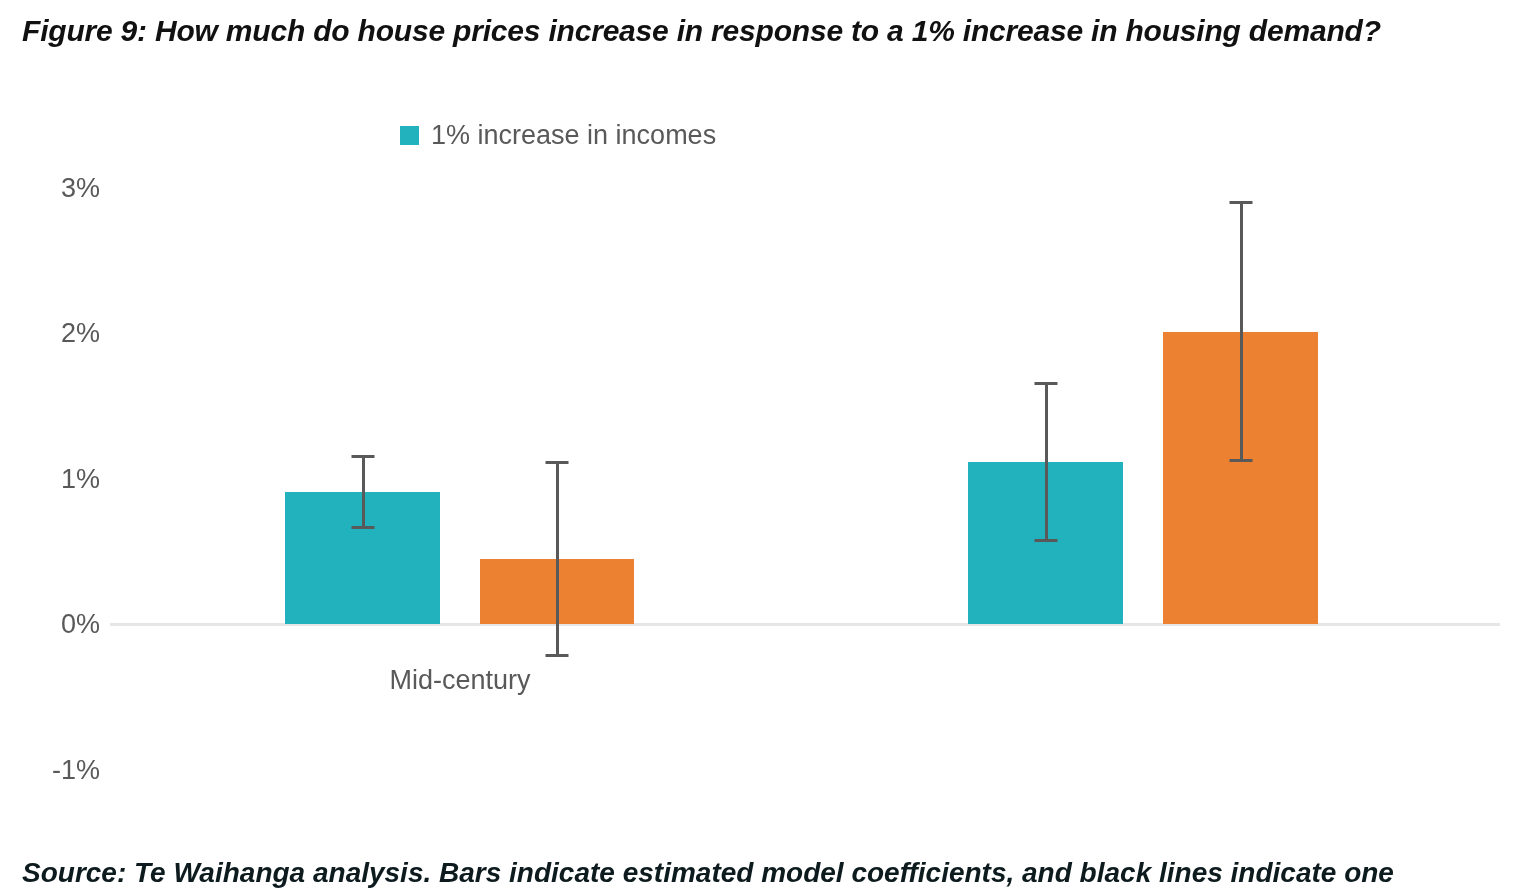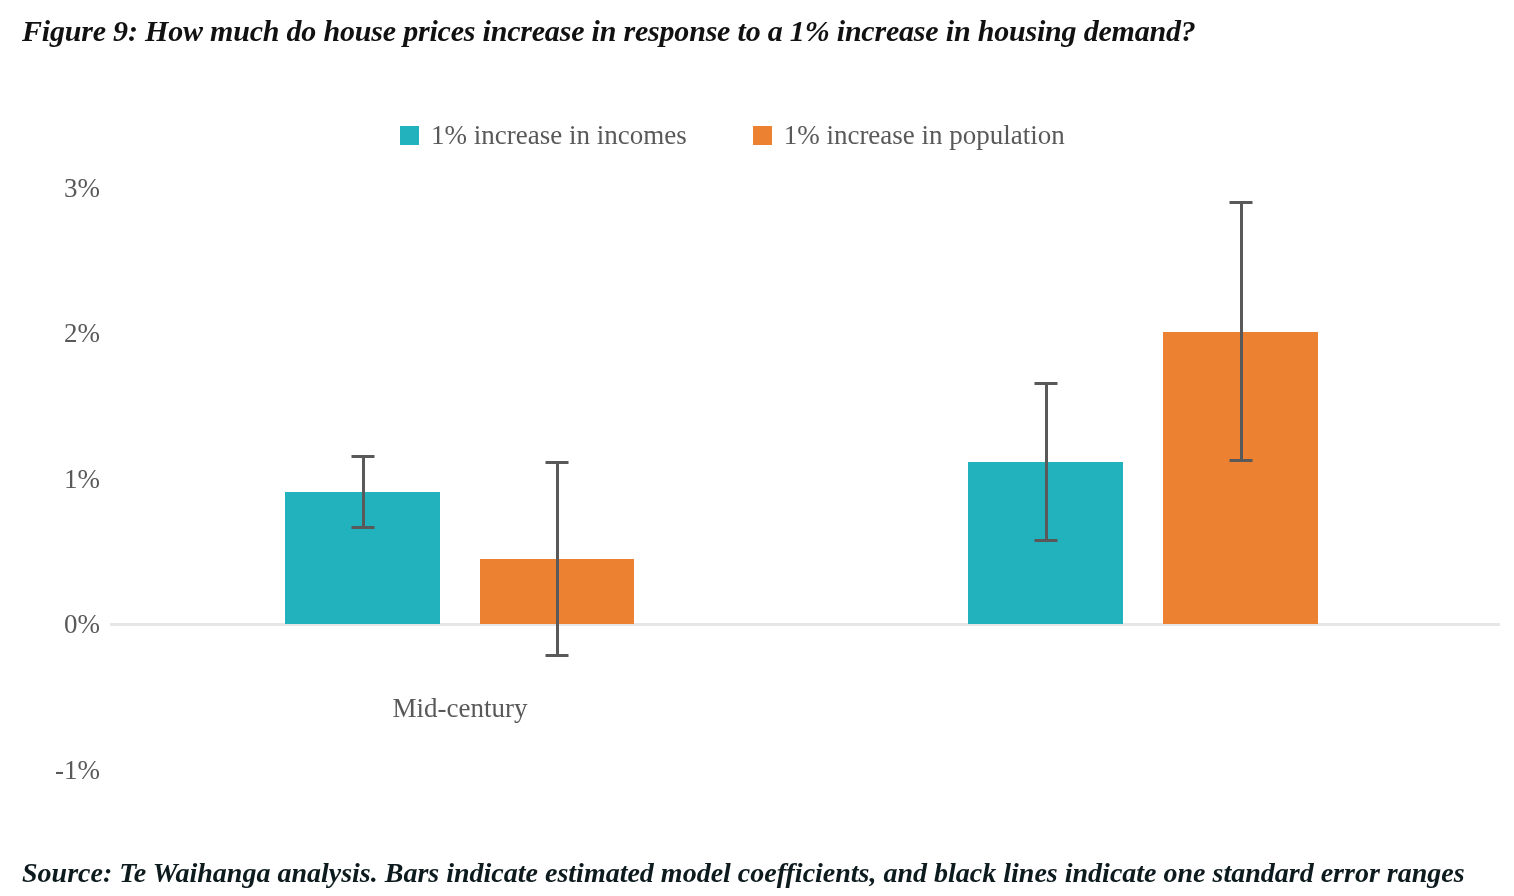--- a/index.html
+++ b/index.html
@@ -1,15 +1,15 @@
 <!DOCTYPE html>
 <html><head>
 <meta charset="utf-8">
 <style>
-  * { box-sizing: border-box; font-family: Liberation Serif, serif; }
+  * { box-sizing: border-box; }
   html, body {
     margin: 0; padding: 0;
     background: #ffffff;
   }
   body {
     width: 1514px; height: 896px;
     position: relative;
     font-family: "Liberation Sans", sans-serif;
     overflow: hidden;
   }
@@ -78,21 +78,20 @@
     height: 3px;
     background: #e6e6e6;
   }
   
   .xtick {
     position: absolute;
     font-size: 27px;
     color: #595959;
     white-space: nowrap;
     transform: translateX(-50%);
-    margin-top: 28px;
   }
 
   
   .bar {
     position: absolute;
   }
   
   .errbar-line {
     position: absolute;
     width: 3px;
@@ -120,24 +119,20 @@
 </style>
 </head>
 <body>
 
 <div id="figure-title">Figure 9: How much do house prices increase in response to a 1% increase in housing demand?</div>
 
 <div id="legend">
   <div class="legend-entry">
     <span class="legend-swatch" style="background: rgb(33, 178, 190);"></span>
     <span class="legend-label">1% increase in incomes</span>
-  </div>
-  <div class="legend-entry">
-    <span class="legend-swatch" style="background: rgb(237, 129, 50);"></span>
-    <span class="legend-label">1% increase in population</span>
   </div>
 </div>
 
 <div id="plot">
 
   <div class="ytick" style="top: 187.5px;">3%</div>
   <div class="ytick" style="top: 333px;">2%</div>
   <div class="ytick" style="top: 478.5px;">1%</div>
   <div class="ytick" style="top: 624px;">0%</div>
   <div class="ytick" style="top: 769.5px;">-1%</div>

